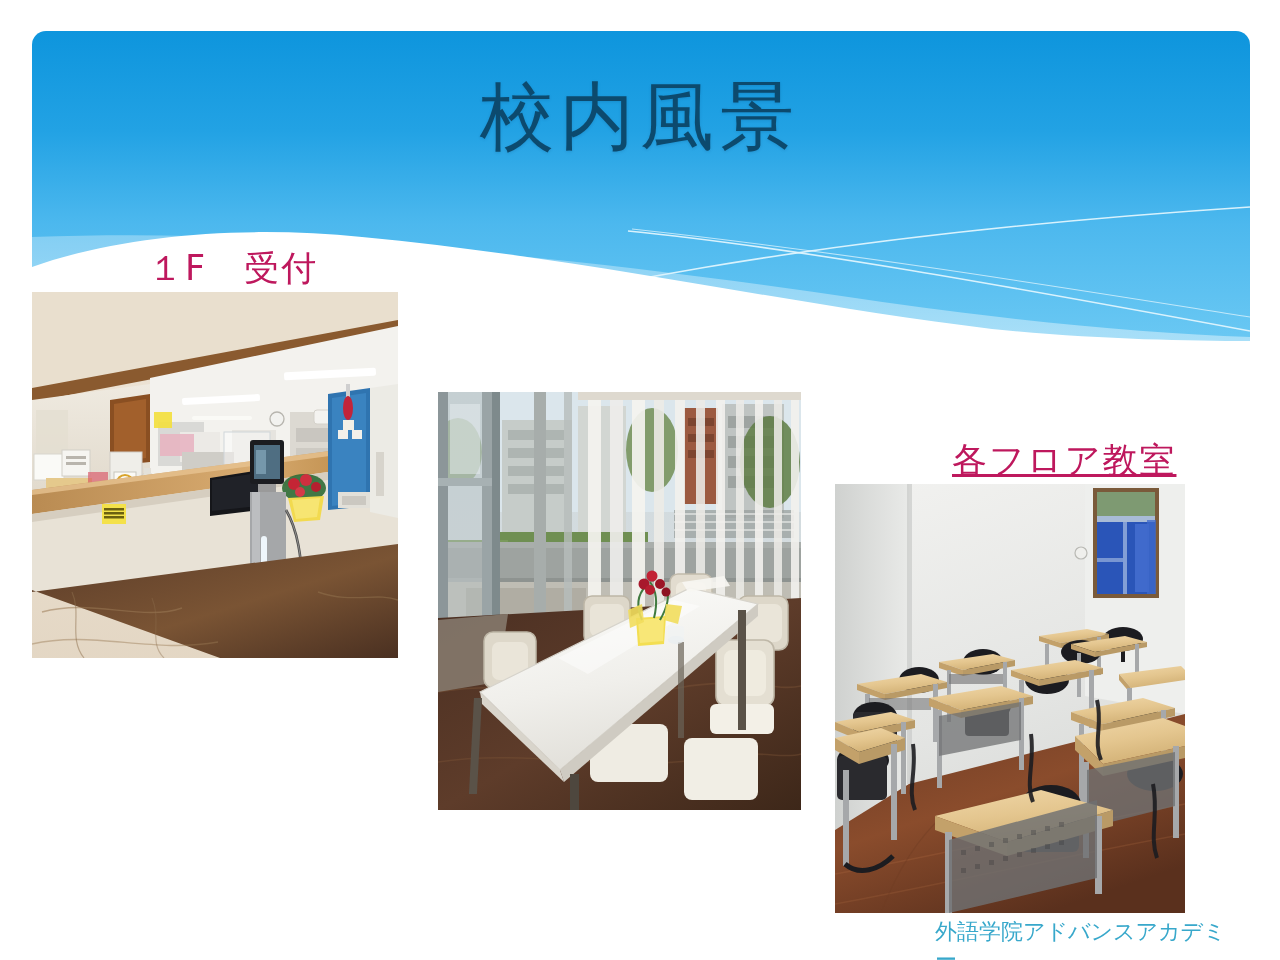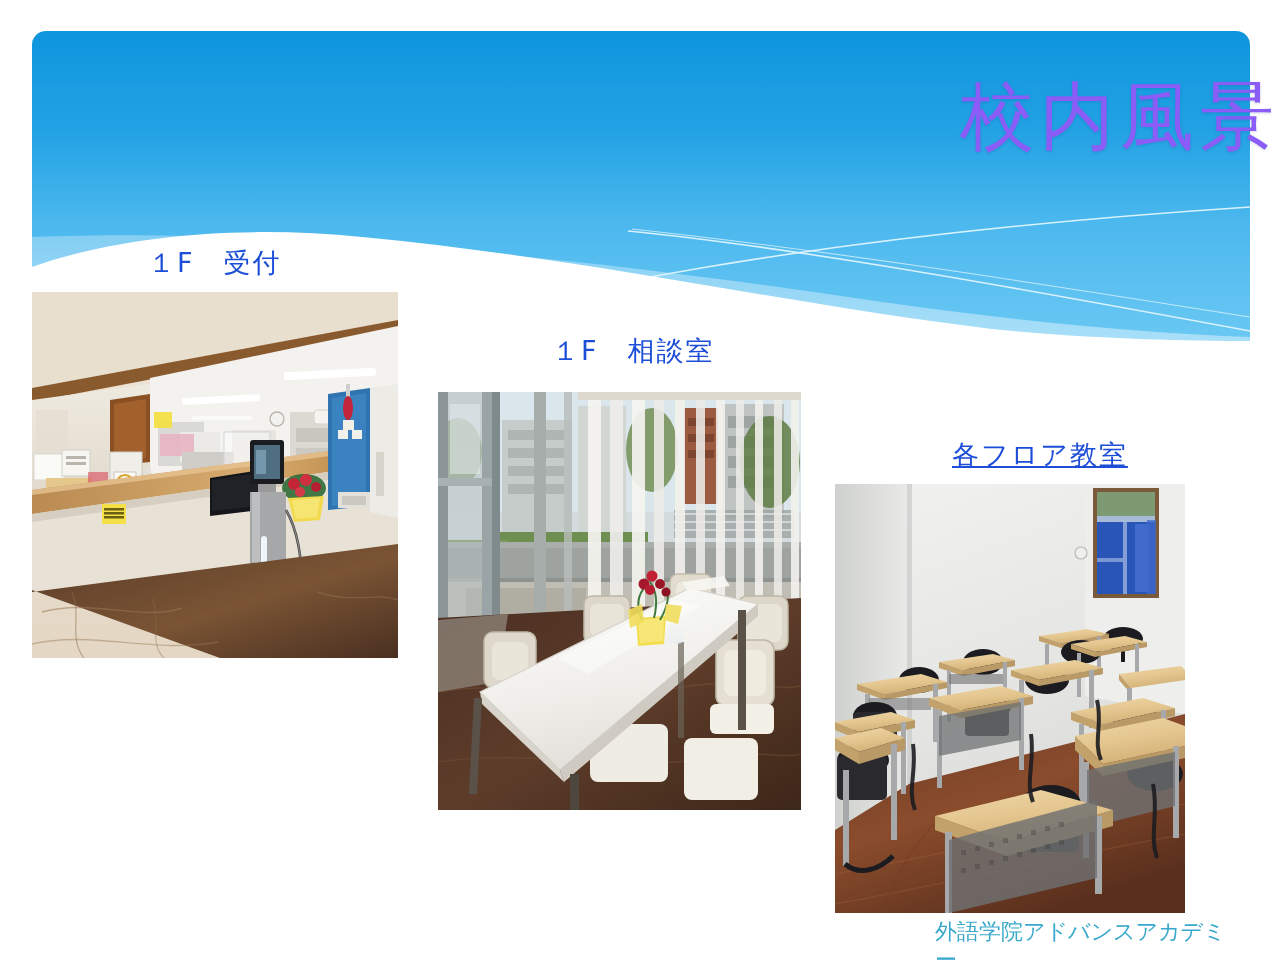--- a/index.html
+++ b/index.html
@@ -53,35 +53,35 @@
     left: 0; top: 0;
     width: 100%;
     height: 100%;
   }
 
   .slide-title {
     position: absolute;
     left: 0;
     top: 76px;
     width: 1280px;
-    text-align: right;
-    color: #8b5cf6;
+    text-align: center;
+    color: #0c4a6e;
     font-size: 74px;
     line-height: 1.1;
     letter-spacing: 6px;
     font-weight: 400;
     text-shadow: 0 1px 3px rgba(0,60,110,0.18);
     font-family: "DejaVu Sans", "Liberation Sans", sans-serif;
   }
 
   
   .caption {
     position: absolute;
-    color: #1d4ed8;
-    font-size: 27px;
+    color: #be185d;
+    font-size: 35px;
     letter-spacing: 2px;
     white-space: nowrap;
     font-family: "DejaVu Sans", "Liberation Sans", sans-serif;
   }
   .caption-reception   { left: 148px; top: 245px; }
   .caption-consult     { left: 552px; top: 333px; }
   .caption-classroom   { left: 952px; top: 437px; text-decoration: underline; }
 
   
   .photo {
@@ -272,21 +272,20 @@
       <path d="M10,320 C 60,306 110,330 150,316" fill="none" stroke="#9a7a55" stroke-width="1.4" opacity="0.55"></path>
       <path d="M0,352 C 60,338 120,362 186,350" fill="none" stroke="#9a7a55" stroke-width="1.4" opacity="0.45"></path>
       <path d="M286,300 C 320,312 344,300 366,308" fill="none" stroke="#9a7a55" stroke-width="1.4" opacity="0.45"></path>
       <path d="M40,300 C 50,322 36,346 52,366" fill="none" stroke="#8d6f4d" stroke-width="1.2" opacity="0.5"></path>
       <path d="M120,306 C 130,330 116,350 132,366" fill="none" stroke="#8d6f4d" stroke-width="1.2" opacity="0.4"></path>
 
       <rect x="0" y="366" width="366" height="19" fill="#ffffff"></rect>
     </svg>
   </div>
 
-  <div class="caption caption-consult">１F　相談室</div>
 
   <div class="photo photo-consult">
     <svg viewBox="0 0 363 418" preserveAspectRatio="none">
       <defs>
         <linearGradient id="conOut" x1="0" y1="0" x2="0" y2="1">
           <stop offset="0%" stop-color="#cfd9dd"></stop>
             <stop offset="55%" stop-color="#d6dde0"></stop>
             <stop offset="100%" stop-color="#b9bfc0"></stop>
         </linearGradient>
         <linearGradient id="conTable" x1="0" y1="0" x2="0.3" y2="1">

